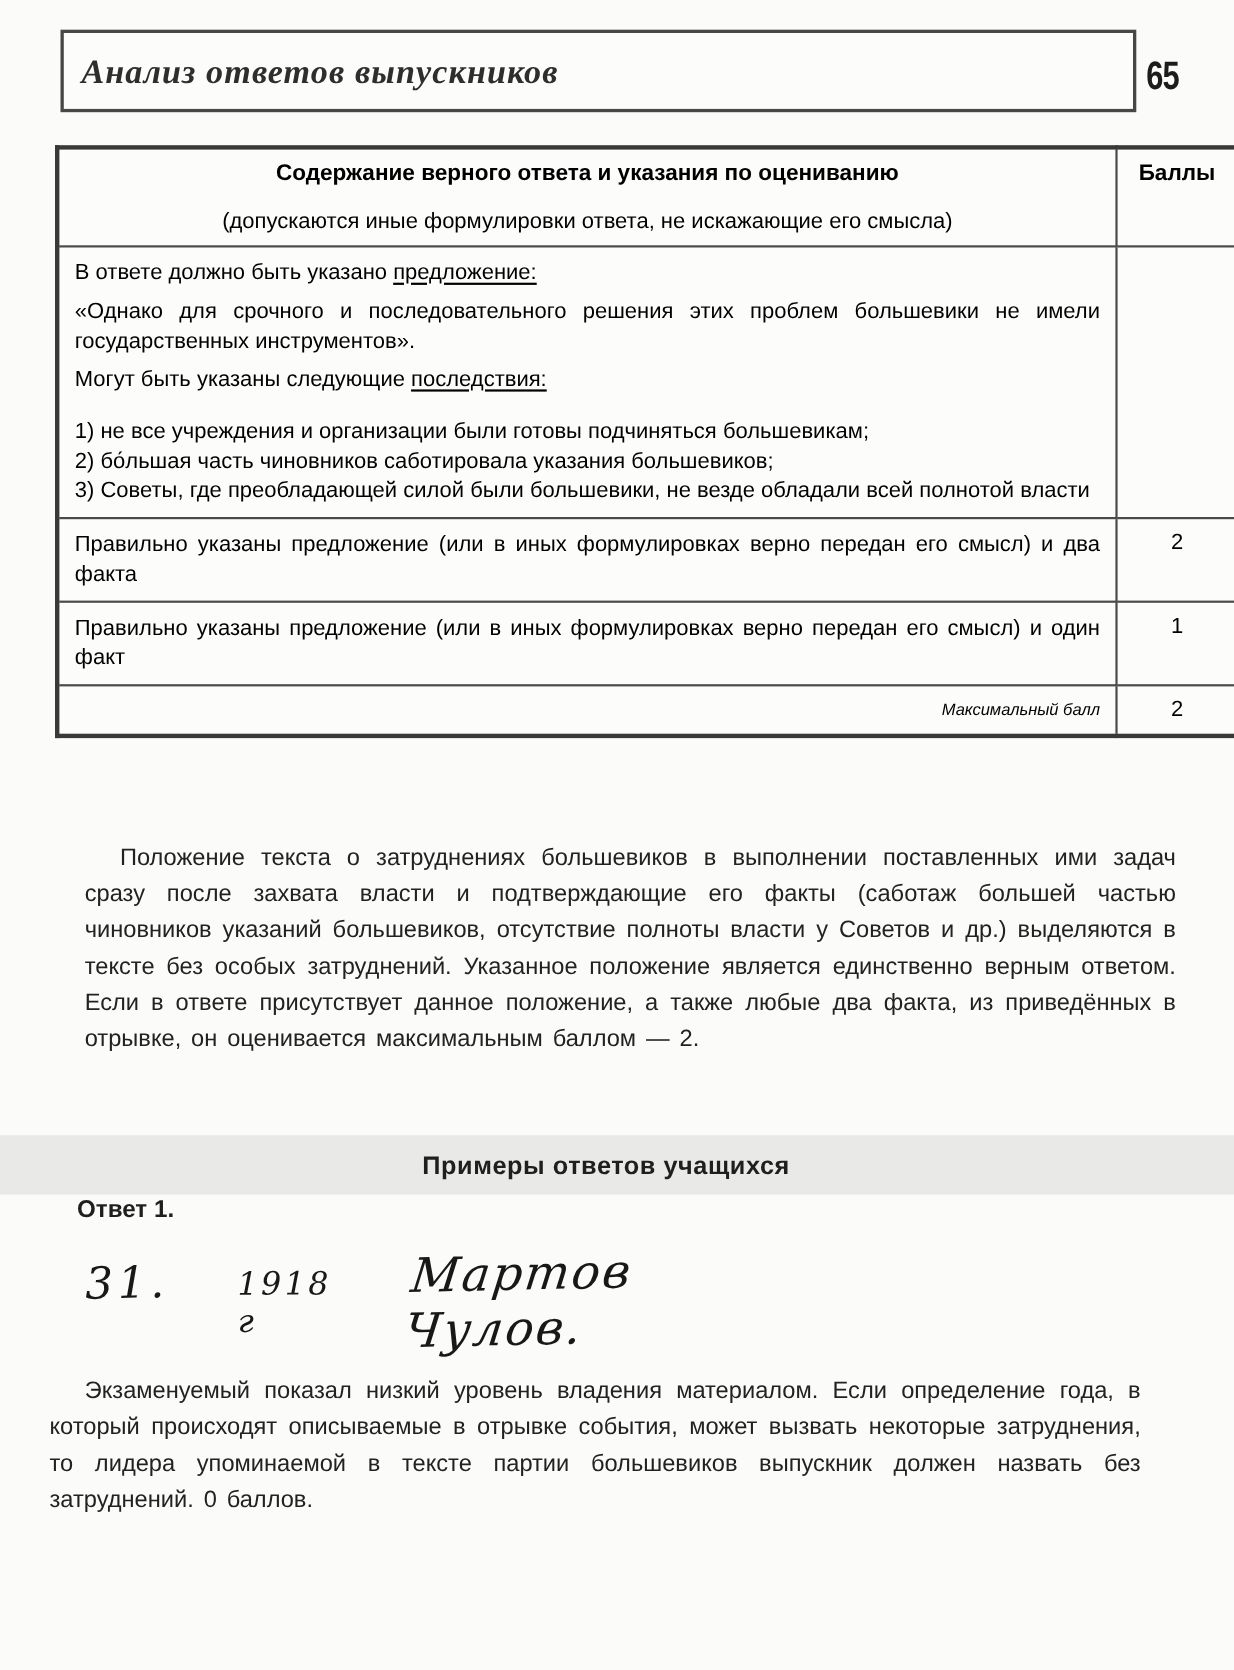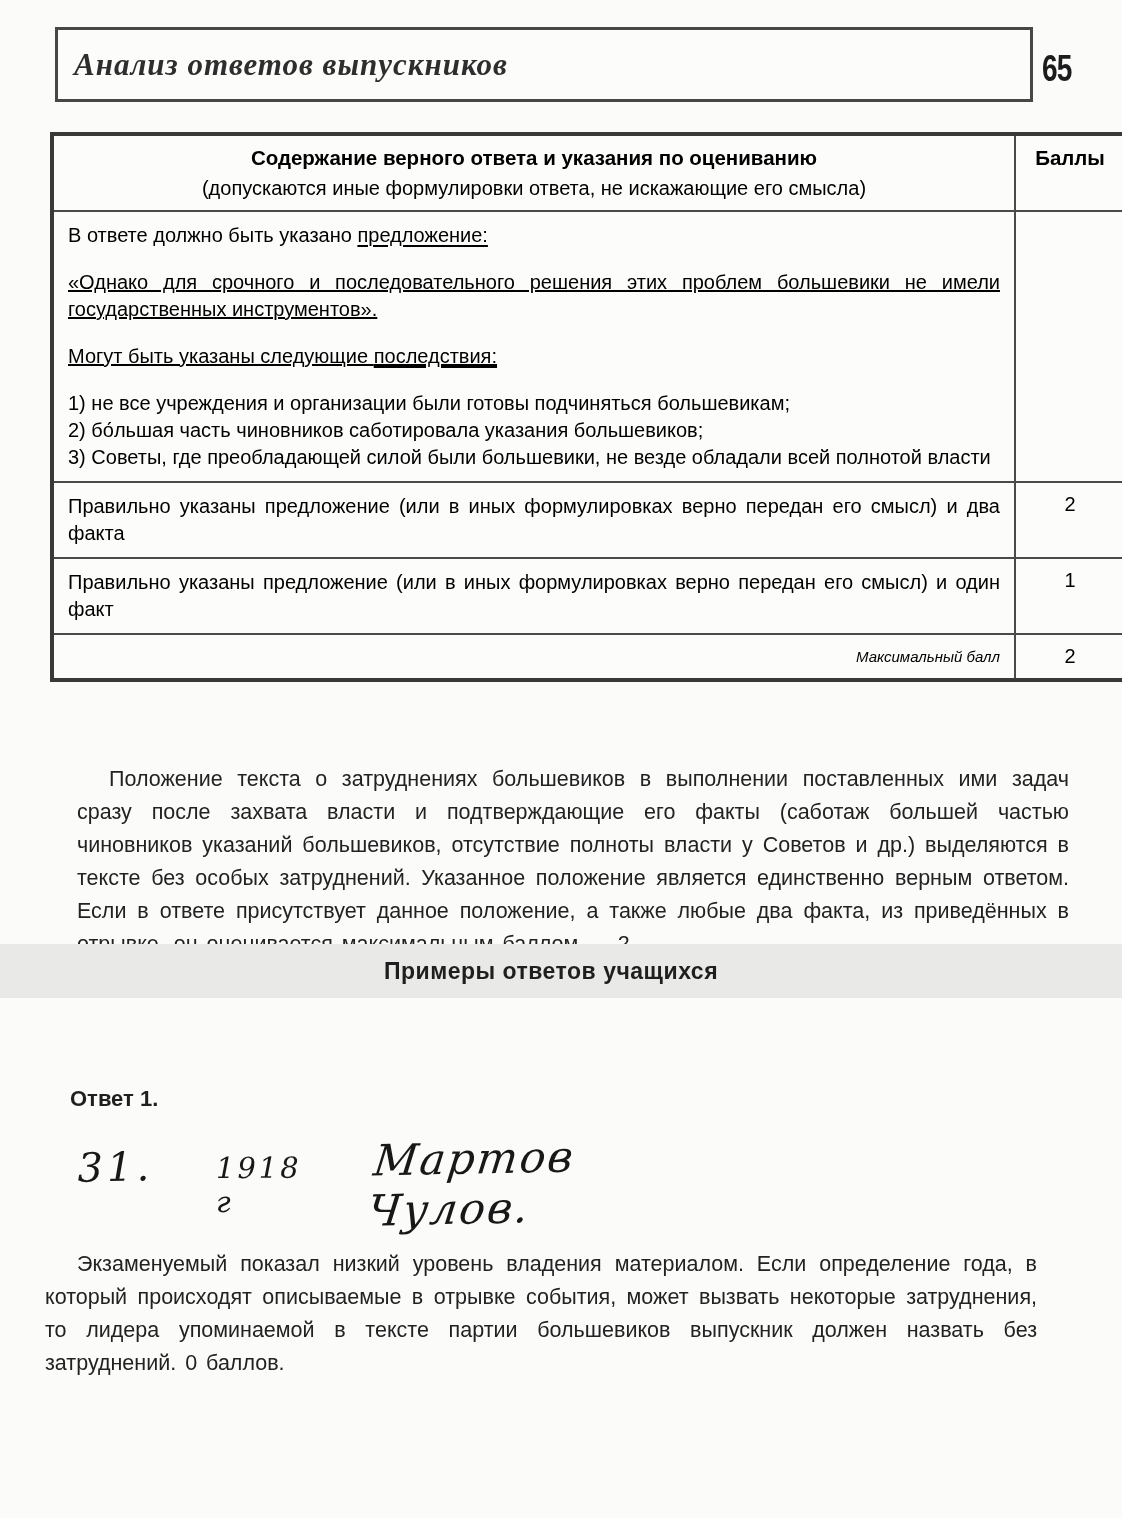--- a/index.html
+++ b/index.html
@@ -57,25 +57,25 @@
     color: #000000;
   }
   .score-table td, .score-table th {
     border: 2px solid #4a4a4a;
     vertical-align: top;
     padding: 10px 14px;
   }
   .score-table .col-points { width: 111px; }
   .th-content { text-align: center; vertical-align: middle; padding: 12px 20px; }
   .th-title { font-weight: 700; font-size: 20.5px; }
-  .th-sub   { font-weight: 400; font-size: 20px; margin-top: 7px; }
+  .th-sub   { font-weight: 400; font-size: 20px; margin-top: 20px; }
   .th-points { text-align: center; vertical-align: middle; font-weight: 700; font-size: 20.5px; }
   .cell-text { text-align: justify; line-height: 27px; }
   .cell-text p { margin: 0; }
-  .cell-text p + p.spaced { margin-top: 20px; text-decoration: underline; }
+  .cell-text p + p.spaced { margin-top: 8px; }
   .u { text-decoration: underline; text-underline-offset: 3px; text-decoration-thickness: 1.5px; }
   .score-cell { text-align: center; font-size: 20px; padding-top: 12px; }
   .answer-cell { min-height: 212px; padding-top: 12px; padding-bottom: 12px; }
   .row-two  td { height: 61px; }
   .row-one  td { height: 60px; }
   .row-zero td { height: 145px; }
   .max-row td {
     height: 45px;
     vertical-align: middle;
   }
@@ -98,21 +98,21 @@
     text-indent: 32px;
     word-spacing: 3px;
     color: #222;
   }
   .par-commentary { top: 763px; margin-left: 32px; }
   .par-evaluation { top: 1248px; }
 
   
   .section-band {
     position: absolute;
-    left: 0; top: 944px;
+    left: 0; top: 1032px;
     width: 1122px; height: 54px;
     background: #e9e9e7;
     display: flex;
     align-items: center;
     justify-content: center;
   }
   .section-band-title {
     font-weight: 700;
     font-size: 23px;
     letter-spacing: 0.5px;

